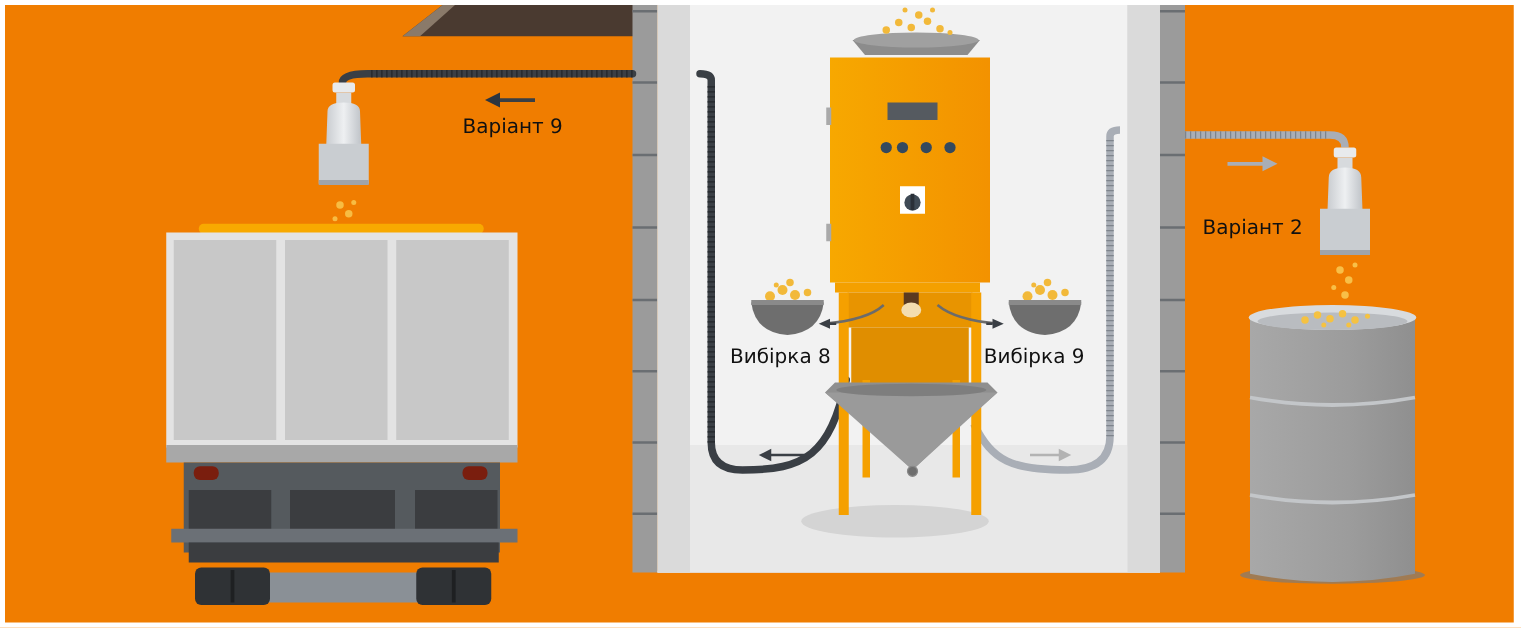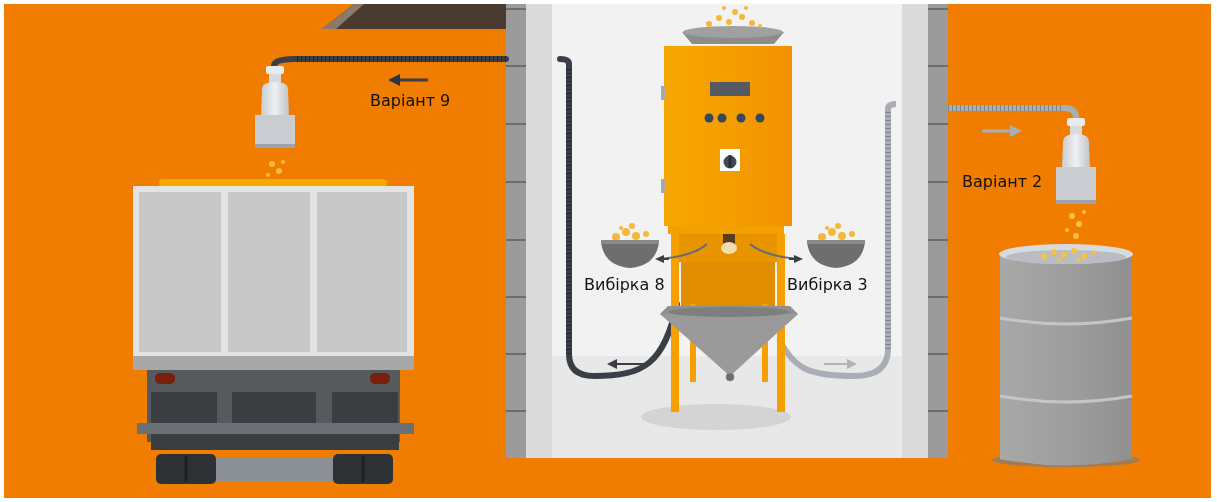--- a/index.html
+++ b/index.html
@@ -256,14 +256,14 @@
           <circle cx="1075" cy="256" r="2"></circle>
     </g>
     <path d="M 996 314 Q 1062 326 1128 314" fill="none" stroke="#C3C6C9" stroke-width="3"></path>
     <path d="M 996 392 Q 1062 404 1128 392" fill="none" stroke="#C3C6C9" stroke-width="3"></path>
   </g>
 </svg>
 
 <div class="label" style="left:366px;top:87px;">Варіант 9</div>
 <div class="label" style="left:958px;top:136px;margin-top:32px;">Варіант 2</div>
 <div class="label" style="left:580px;top:271px;">Вибірка 8</div>
-<div class="label" style="left:783px;top:271px;">Вибірка 3</div>
+<div class="label" style="left:783px;top:271px;">Вибірка 9</div>
 </div>
 
 </body></html>

